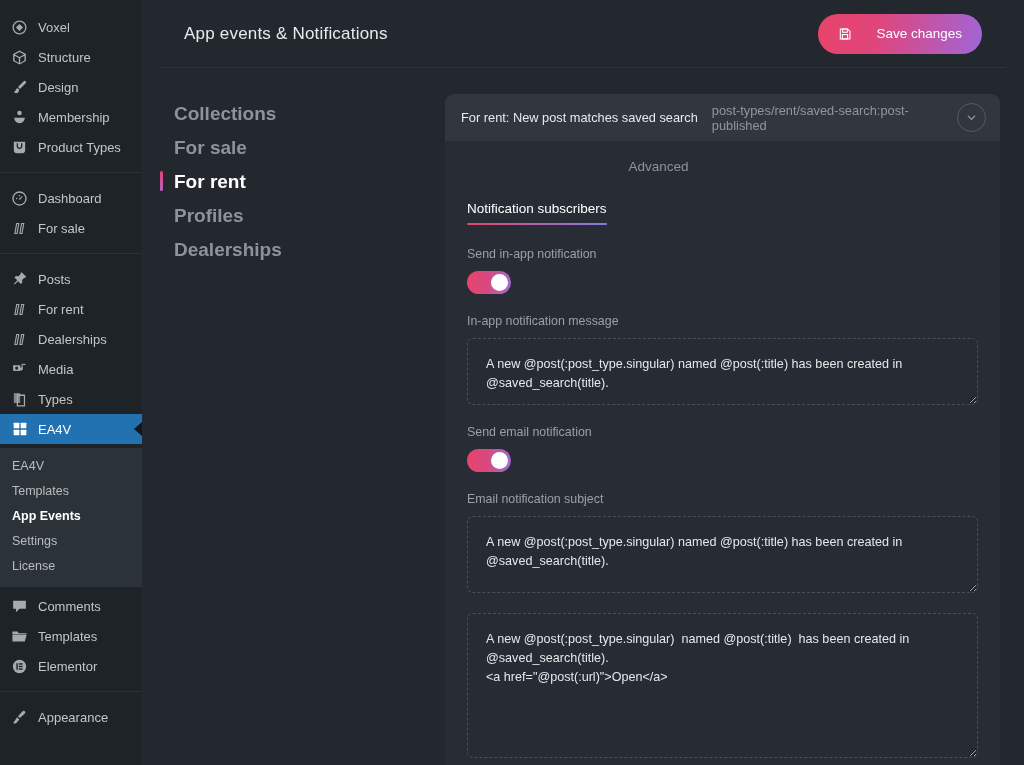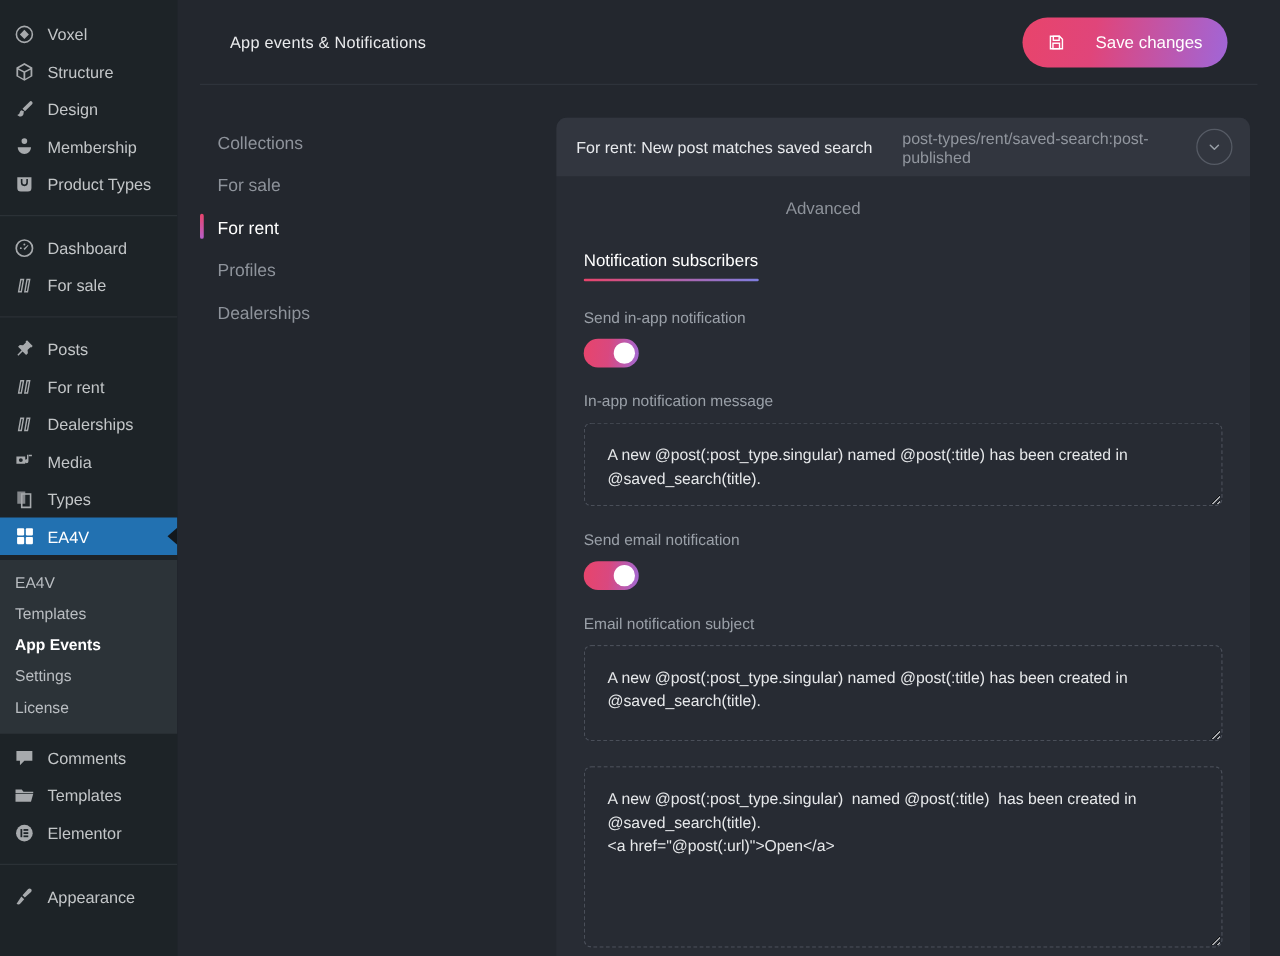--- a/index.html
+++ b/index.html
@@ -53,57 +53,58 @@
   .main {
     flex: 1; height: 765px; background: #23272e;
     position: relative; overflow: hidden;
   }
   .topbar {
     height: 68px; padding: 0 24px 0 24px;
     display: flex; align-items: center; justify-content: space-between;
     border-bottom: 1px solid #2e333b;
     margin: 0 18px;
   }
-  .page-title { color: #e9eaec; font-size: 13px; font-weight: normal; letter-spacing: .2px; }
+  .page-title { color: #e9eaec; font-size: 17px; font-weight: normal; letter-spacing: .2px; }
   .save-btn {
     display: flex; align-items: center; gap: 24px;
     height: 40px; padding: 0 20px; border: none; border-radius: 22px;
     background: linear-gradient(100deg, #e8446b 0%, #e0457a 35%, #a066d8 100%);
     color: #fff; font-size: 13.5px; font-family: "Liberation Sans", sans-serif;
     cursor: pointer;
   }
   .save-btn svg { display: block; }
 
   .body-row { display: flex; padding: 26px 24px 0 18px; }
 
   
   .sec-nav { width: 285px; flex: 0 0 285px; padding-top: 4px; }
   .sec-item {
     position: relative; display: block;
     padding: 8px 0 8px 14px; margin-bottom: 2px;
-    color: #8e939b; font-size: 14px; line-height: 16px;
+    color: #8e939b; font-size: 19px; line-height: 16px;
     cursor: pointer;
+    font-weight: bold;
   }
   .sec-item.active { color: #fff; }
   .sec-item.active::before {
     content: ""; position: absolute; left: 0; top: 5px;
     width: 3px; height: 20px; border-radius: 2px;
     background: linear-gradient(180deg, #e8446b, #b85fc9);
   }
 
   
   .card {
     flex: 1; background: #282c34;
     border-radius: 9px; overflow: hidden;
     min-height: 645px;
   }
   .card-head {
     background: #32363f;
     height: 47px; padding: 0 14px 0 16px;
-    display: flex; align-items: center; gap: 24px;
+    display: flex; align-items: center; gap: 14px;
   }
   .card-head-title { color: #e8eaed; font-size: 12.8px; }
   .card-head-sub { color: #91969e; font-size: 12.8px; flex: 1; }
   .chev-btn {
     width: 29px; height: 29px; border-radius: 50%;
     border: 1px solid #565b65; background: transparent;
     display: flex; align-items: center; justify-content: center;
     cursor: pointer; flex: 0 0 29px;
   }
   .chev-btn svg { display: block; }

